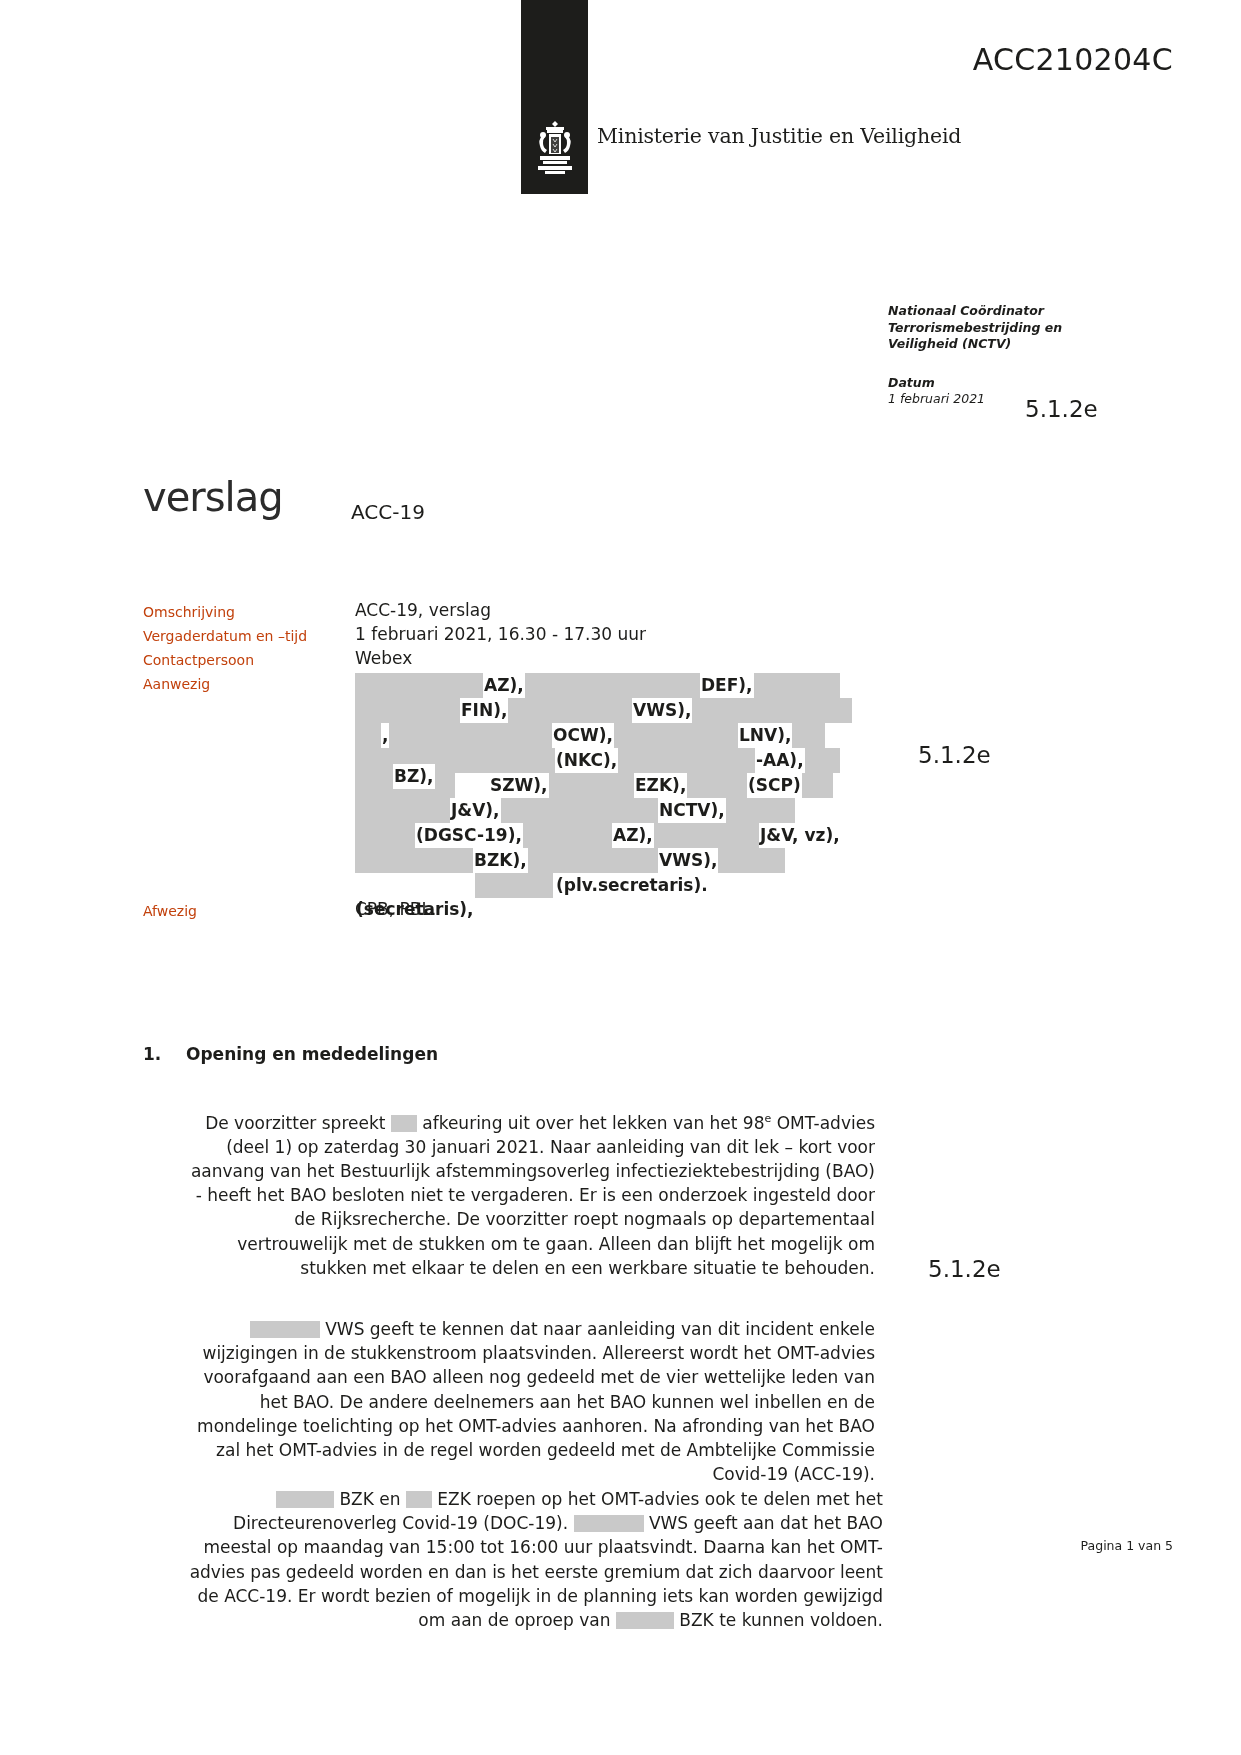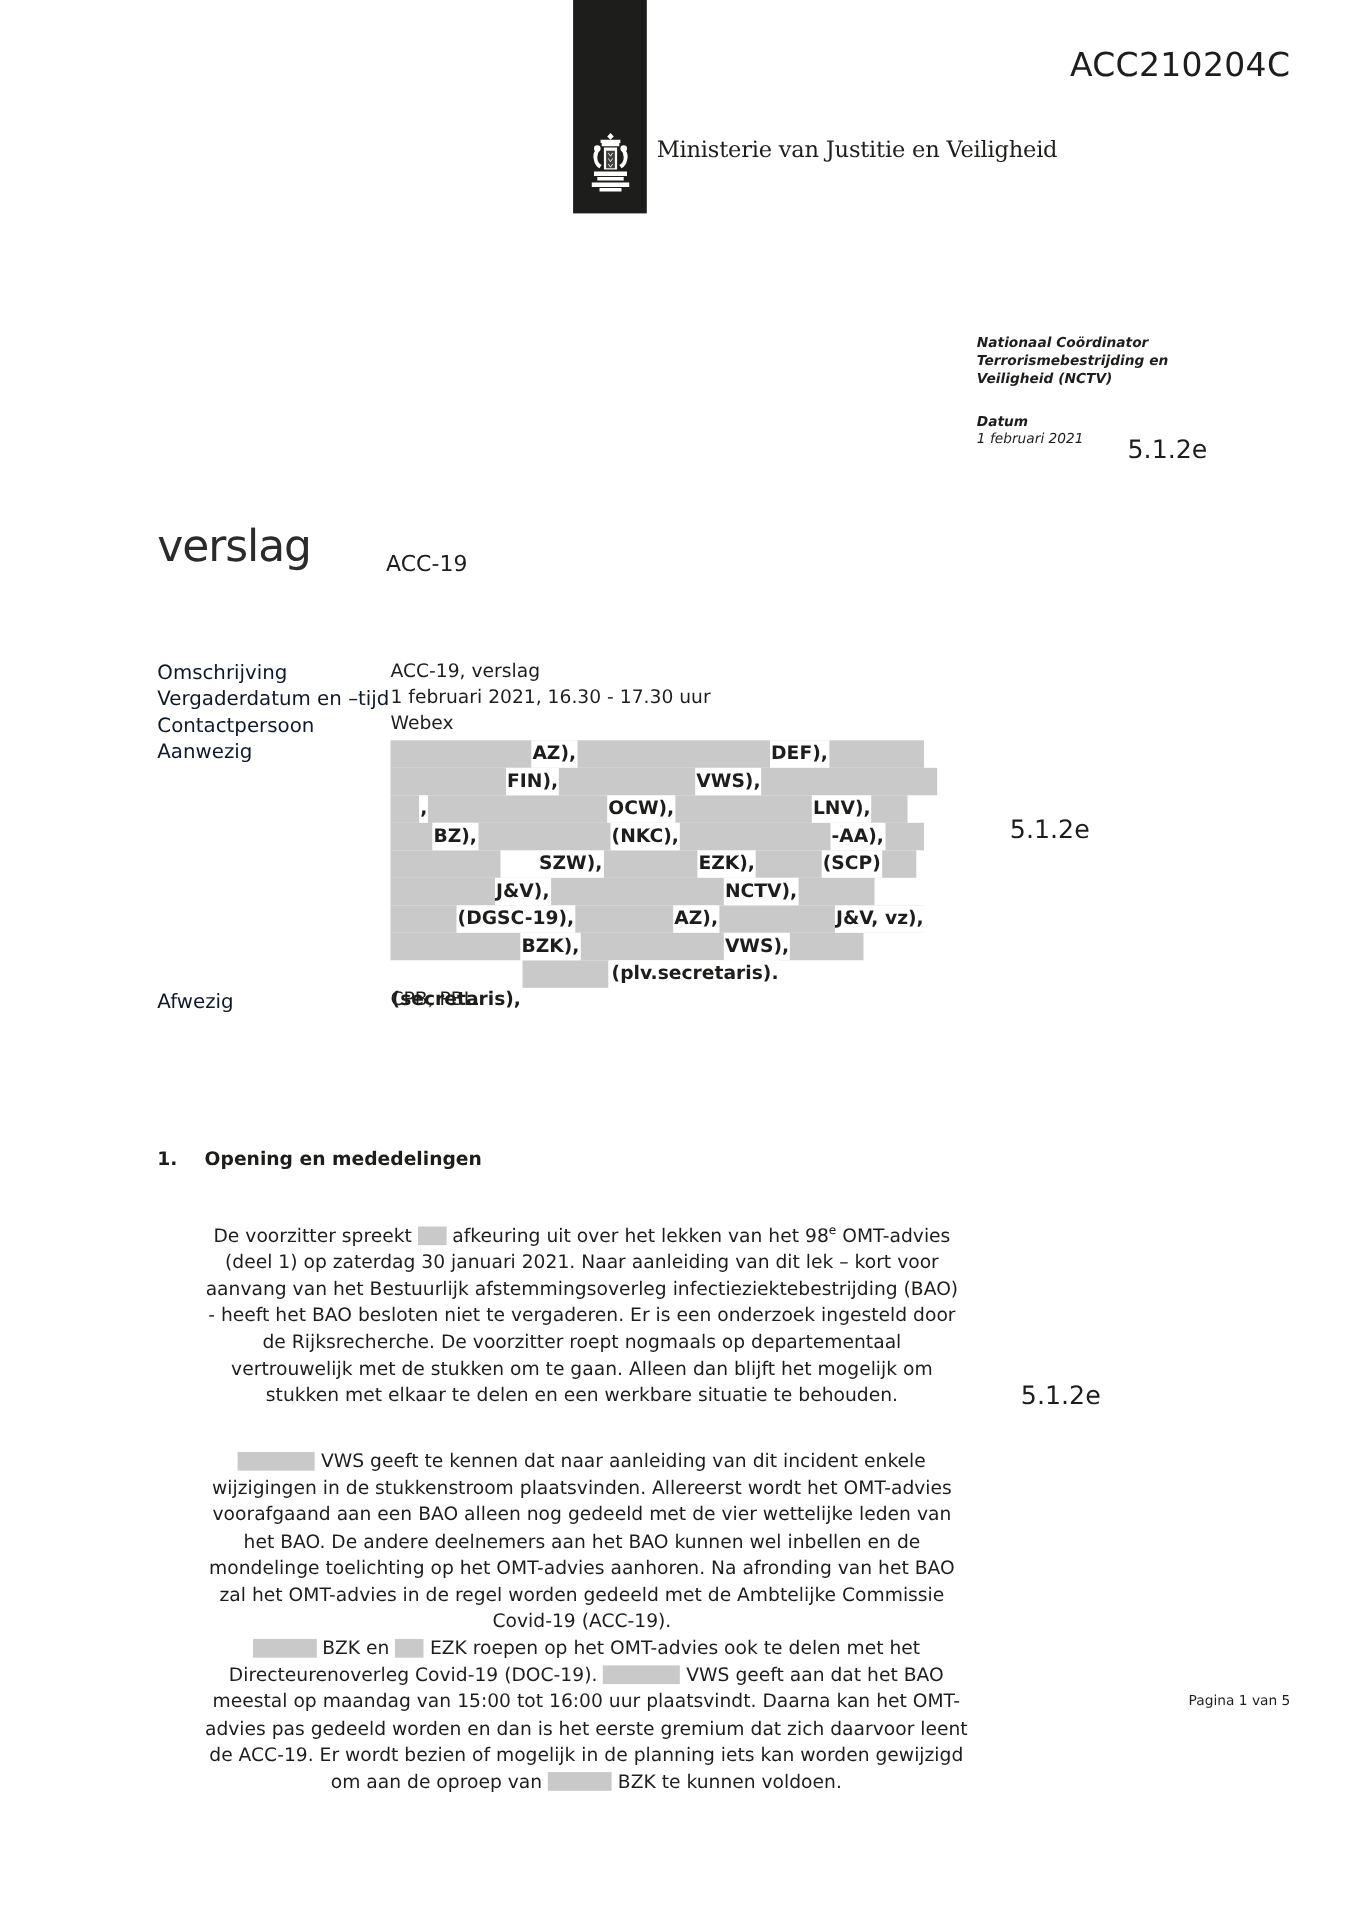--- a/index.html
+++ b/index.html
@@ -119,23 +119,23 @@
     width: 760px;
     font-size: 14.5px;
   }
   .mrow {
     display: flex;
     align-items: flex-start;
   }
   .mrow .label {
     width: 212px;
     flex: 0 0 212px;
-    font-size: 18px;
+    font-size: 14px;
     line-height: 22px;
-    color: #0f172a;
+    color: #c2410c;
     padding-top: 2px;
   }
   .mrow .value {
     font-size: 17px;
     line-height: 22px;
     color: #1d1d1b;
   }
 
   
   .attend-wrap {
@@ -180,21 +180,21 @@
     color: #1d1d1b;
     white-space: nowrap;
   }
 
   .para {
     position: absolute;
     left: 183px;
     font-size: 17px;
     line-height: 24.2px;
     color: #1d1d1b;
-    text-align: center;
+    text-align: right;
   }
   .p1 { top: 1090px; width: 692px; }
   .p2 { top: 1300px; width: 692px; }
   .p3 { top: 1470px; width: 700px; }
 
   .redact-inline {
     display: inline-block;
     background: #c9c9c9;
     height: 17px;
     vertical-align: -3px;
@@ -306,21 +306,21 @@
             <span class="tok" style="left:277px;">VWS),</span>
           </div>
 
           <div class="attend-line" style="top:2px;">
             <span class="tok" style="left:26px;">,</span>
             <span class="tok" style="left:197px;">OCW),</span>
             <span class="tok" style="left:383px;">LNV),</span>
           </div>
 
           <div class="attend-line" style="top:2px;">
-            <span class="tok" style="left:38px;">BZ),</span>
+            <span class="tok" style="left:38px;margin-top:16px;">BZ),</span>
             <span class="tok" style="left:200px;">(NKC),</span>
             <span class="tok" style="left:400px;">-AA),</span>
           </div>
 
           <div class="attend-line" style="top:2px;">
             <span class="tok" style="left:100px;padding-left:35px;">SZW),</span>
             <span class="tok" style="left:279px;">EZK),</span>
             <span class="tok" style="left:392px;">(SCP)</span>
           </div>
 

